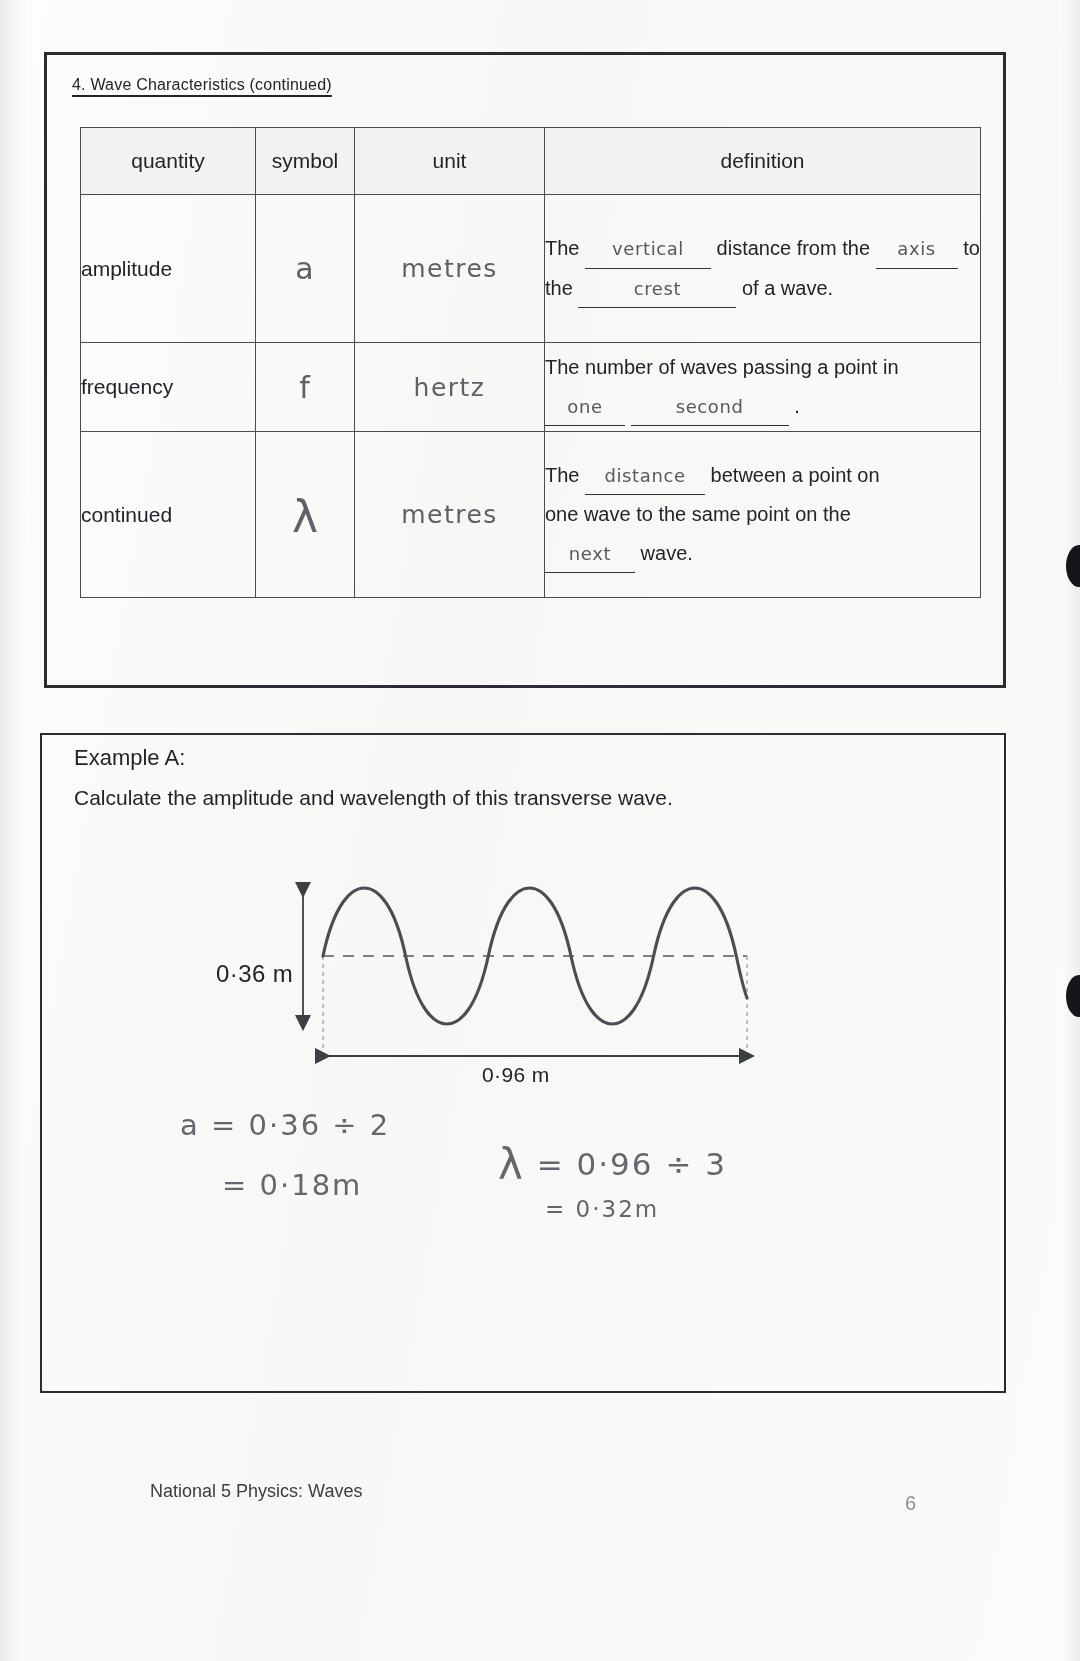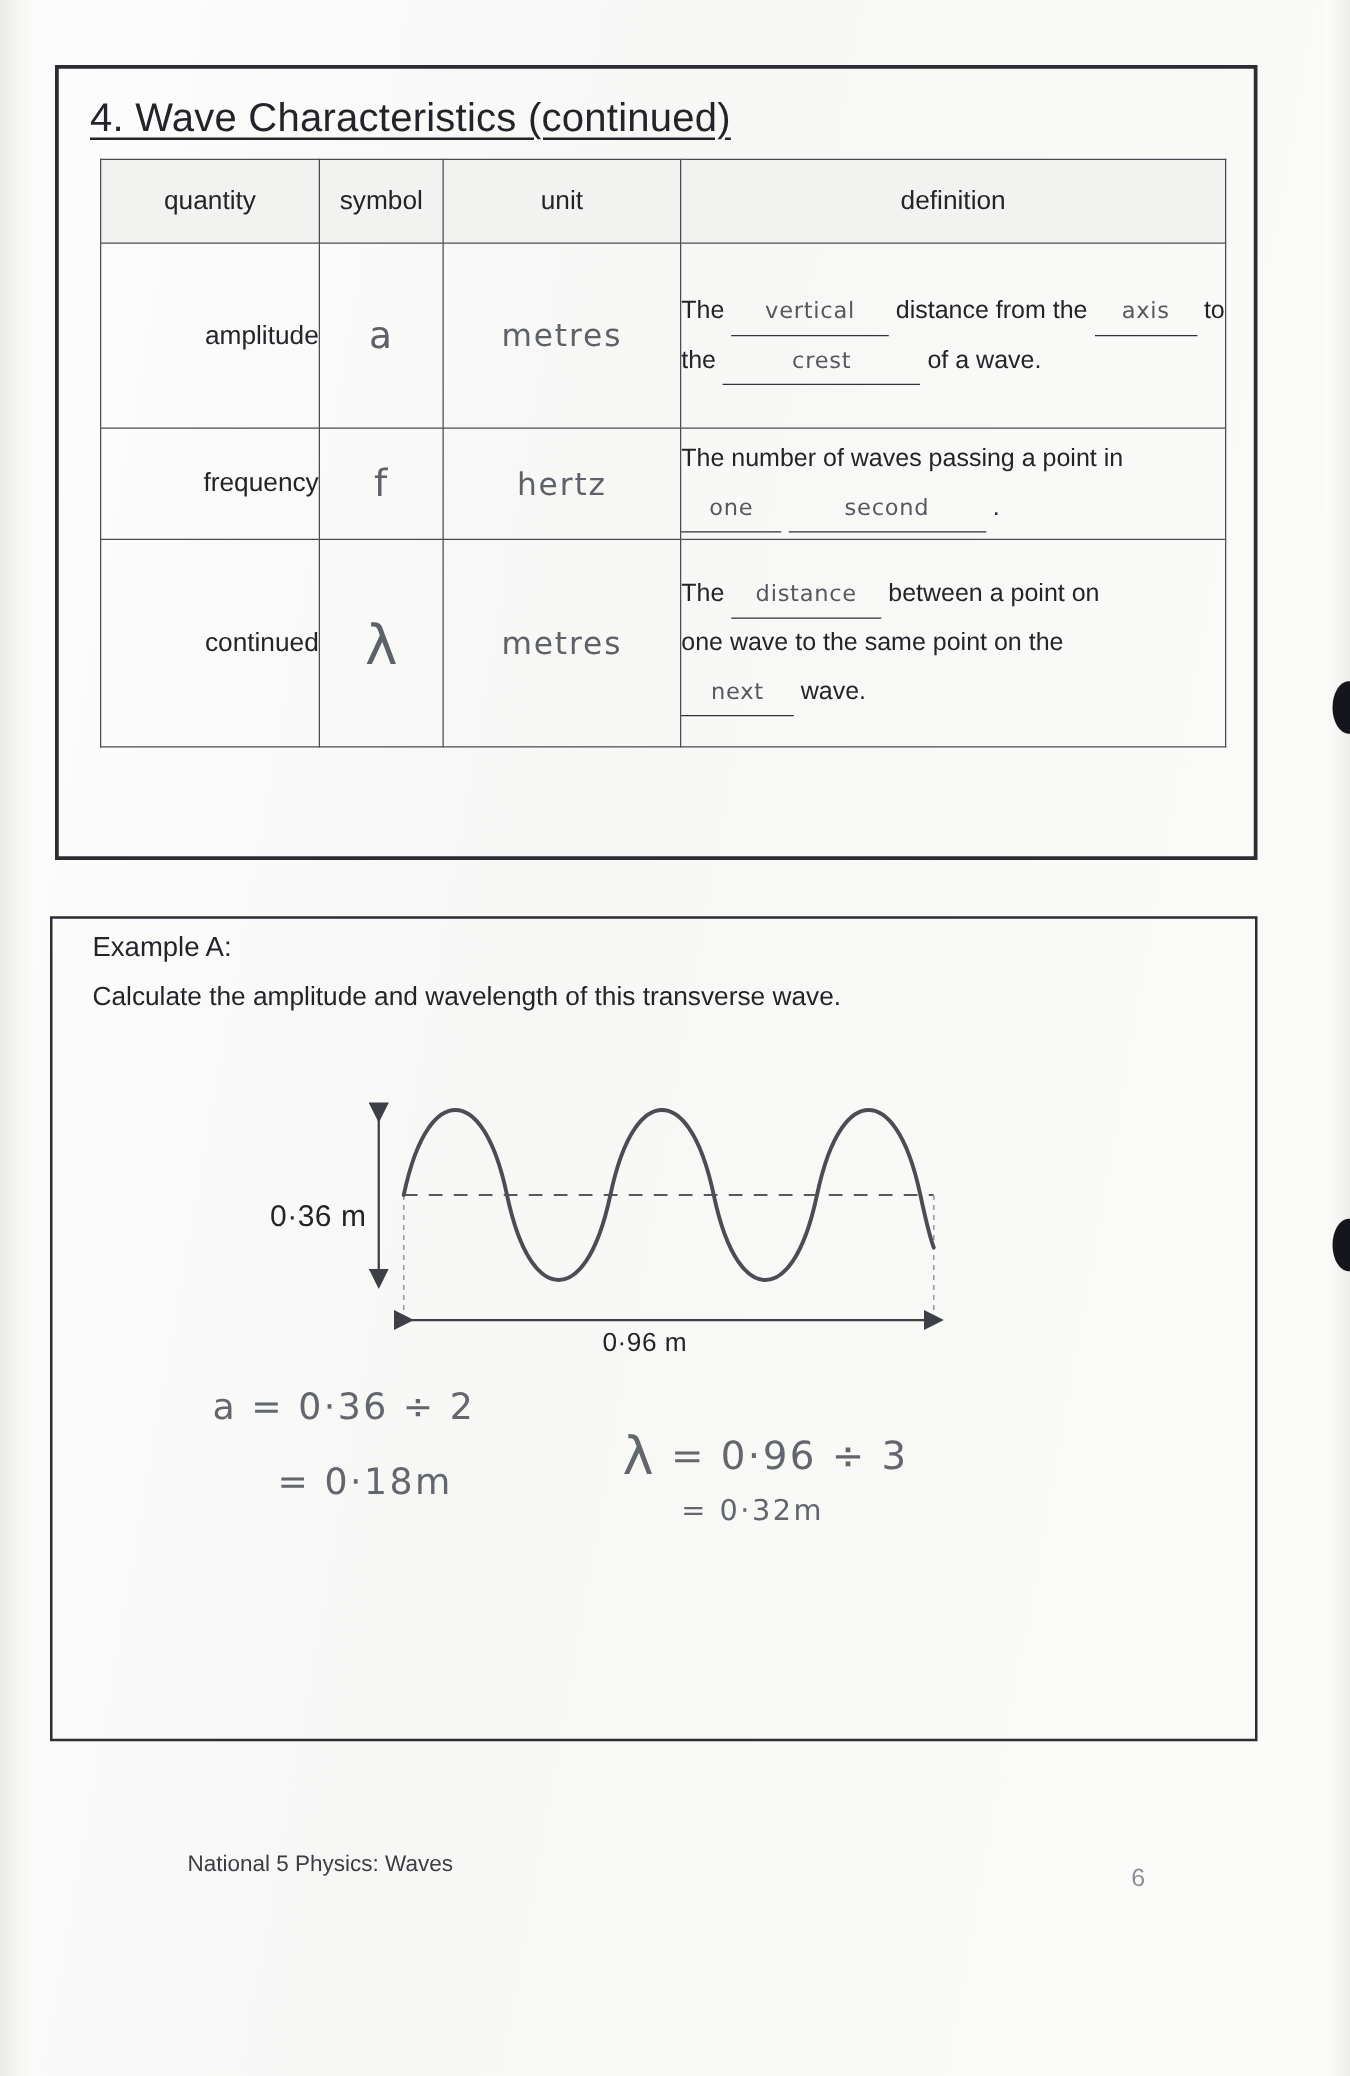--- a/index.html
+++ b/index.html
@@ -45,21 +45,21 @@
     left:44px; top:52px; width:962px; height:636px;
     border-width:3px;
   }
   #example-box {
     left:40px; top:733px; width:966px; height:660px;
     border-width:2px;
   }
 
   .section-heading {
     position:absolute; left:72px; top:76px;
-    font-size:32px; letter-spacing:.2px;
+    font-size:16px; letter-spacing:.2px;
     text-decoration:underline;
     text-underline-offset:5px;
     text-decoration-thickness:1.5px;
     white-space:nowrap;
   }
 
   
   table.wave-table {
     position:absolute;
     left:80px; top:127px;
@@ -78,21 +78,21 @@
     font-weight:normal;
     font-size:21px;
     background:#f2f2f0;
     text-align:center;
   }
   col.c-qty  { width:175px; }
   col.c-sym  { width:99px;  }
   col.c-unit { width:190px; }
   col.c-def  { width:436px; }
 
-  td.qty  { text-align:right; font-size:21px; }
+  td.qty  { text-align:left; font-size:21px; }
   td.sym  { text-align:center; }
   td.unit { text-align:center; }
   td.def  { padding:12px 18px 12px 22px; font-size:20px; line-height:1.95; }
 
   .r-amp  { height:148px; }
   .r-freq { height:89px; }
   .r-wav  { height:166px; }
 
   
   .hw {
@@ -148,21 +148,21 @@
     font-size:21px; letter-spacing:.4px;
   }
 
   
   .work {
     position:absolute;
     font-family:"DejaVu Sans", sans-serif;
     color:#62666d;
     white-space:nowrap;
   }
-  #work-a1 { left:170px; top:1108px; font-size:29px; letter-spacing:2px; }
+  #work-a1 { left:180px; top:1108px; font-size:29px; letter-spacing:2px; }
   #work-a2 { left:222px; top:1168px; font-size:29px; letter-spacing:2px; }
   #work-l1 { left:498px; top:1136px; font-size:31px; letter-spacing:2px; }
   #work-l2 { left:545px; top:1196px; font-size:23px; letter-spacing:2px; }
   .lam-glyph { font-size:42px; display:inline-block; transform:translateY(4px); }
 
   
   .footer-text {
     position:absolute; left:150px; top:1481px;
     font-size:18px; color:#3a3d43;
   }

